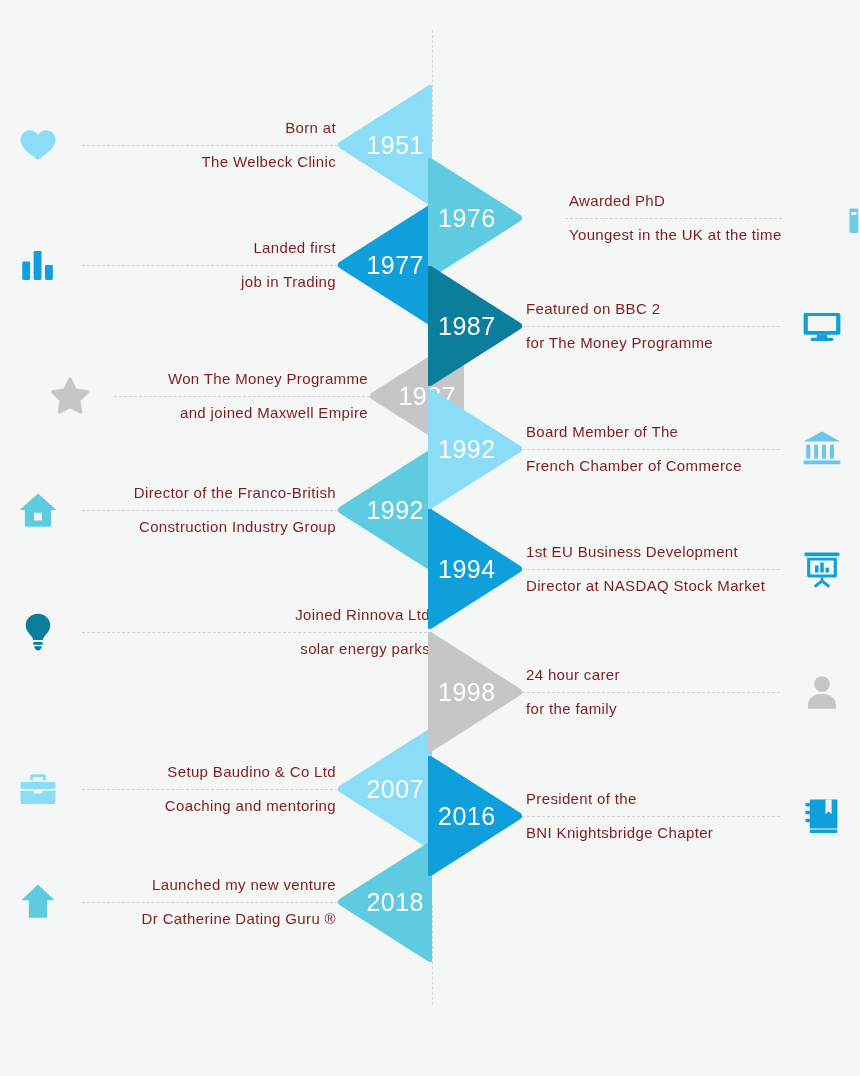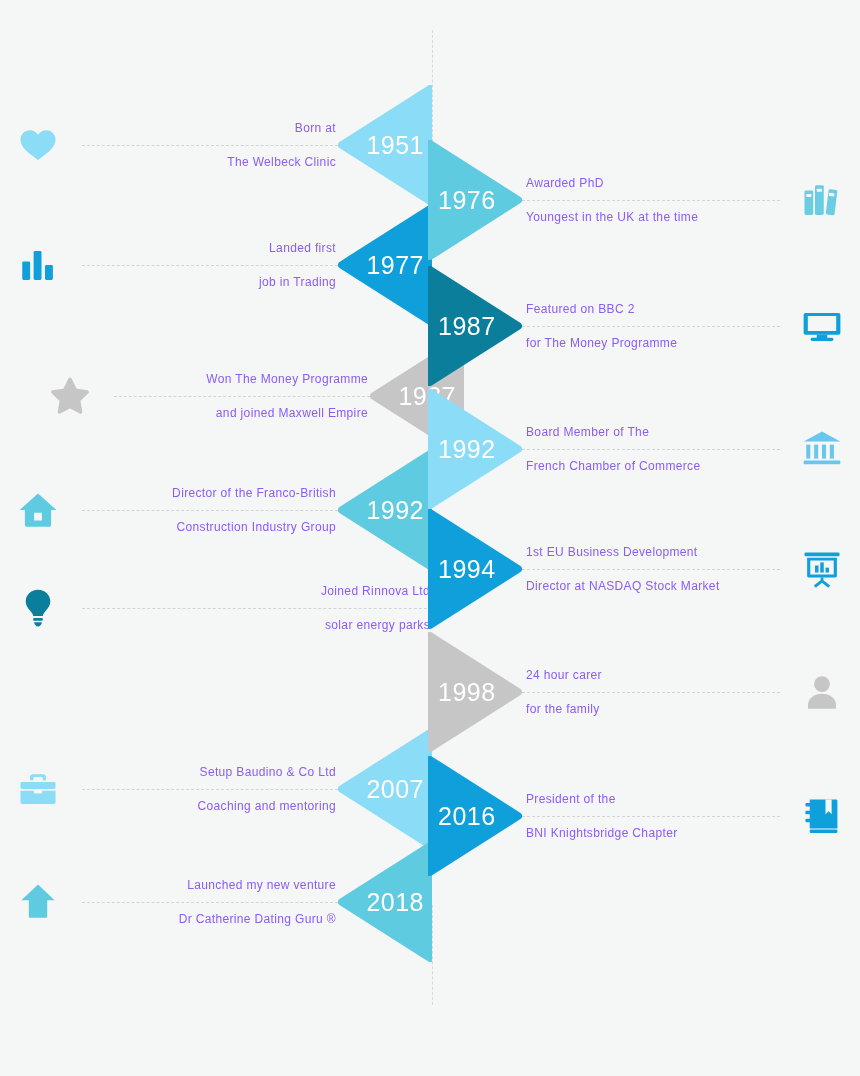--- a/index.html
+++ b/index.html
@@ -69,22 +69,22 @@
   
   .copy {
     flex: 1 1 auto;
     position: relative;
     height: 100%;
     display: flex;
     flex-direction: column;
     justify-content: center;
   }
   .copy .line {
-    font-size: 12px;
-    color: #8b5cf6;
+    font-size: 15px;
+    color: #7f1d1d;
     letter-spacing: 0.35px;
     line-height: 34px;
     white-space: nowrap;
   }
   .row-left  .copy { text-align: right;  padding-right: 2px; }
   .row-right .copy { text-align: left;   padding-left: 4px;  }
 
   .copy .rule {
     position: absolute;
     top: 50%;
@@ -182,21 +182,21 @@
         <div class="rule"></div>
         <div class="line">Construction Industry Group</div>
       </div>
       <div class="marker">
         <svg class="tri" viewBox="0 0 94 120" preserveAspectRatio="none">
           <polygon points="92,4 92,116 4,60" fill="#5FCBE0" stroke="#5FCBE0" stroke-width="8" stroke-linejoin="round"></polygon>
         </svg>
         <span class="year">1992</span>
       </div>
     </div>
-    <div class="row row-left" style="top: 548px;">
+    <div class="row row-left" style="top: 572px;">
       <div class="icon-cell">
         <svg width="42" height="42" viewBox="0 0 48 48" fill="#0A7E9B">
           <path d="M24 3c-8.2 0-14 6-14 13.3 0 5.3 2.8 8 5.3 11.2 1.6 2 2.9 3.6 3.3 5.5h10.8c.4-1.9 1.7-3.5 3.3-5.5C35.2 24.3 38 21.6 38 16.3 38 9 32.2 3 24 3z"></path>
           <rect x="18.5" y="35.5" width="11" height="3.2" rx="1.4"></rect>
           <path d="M19.5 40.2h9c-.5 3-2.3 4.8-4.5 4.8s-4-1.8-4.5-4.8z"></path>
         </svg>
       </div>
       <div class="copy">
         <div class="line">Joined Rinnova Ltd</div>
         <div class="rule"></div>
@@ -234,21 +234,21 @@
         <div class="rule"></div>
         <div class="line">Dr Catherine Dating Guru ®</div>
       </div>
       <div class="marker">
         <svg class="tri" viewBox="0 0 94 120" preserveAspectRatio="none">
           <polygon points="92,4 92,116 4,60" fill="#5FCBE0" stroke="#5FCBE0" stroke-width="8" stroke-linejoin="round"></polygon>
         </svg>
         <span class="year">2018</span>
       </div>
     </div>
-    <div class="row row-right" style="top: 140px;">
+    <div class="row row-right" style="top: 158px; gap: 43px;">
       <div class="marker">
         <svg class="tri" viewBox="0 0 94 120" preserveAspectRatio="none">
           <polygon points="2,4 2,116 90,60" fill="#5FCBE0" stroke="#5FCBE0" stroke-width="8" stroke-linejoin="round"></polygon>
         </svg>
         <span class="year">1976</span>
       </div>
       <div class="copy">
         <div class="line">Awarded PhD</div>
         <div class="rule"></div>
         <div class="line">Youngest in the UK at the time</div>

